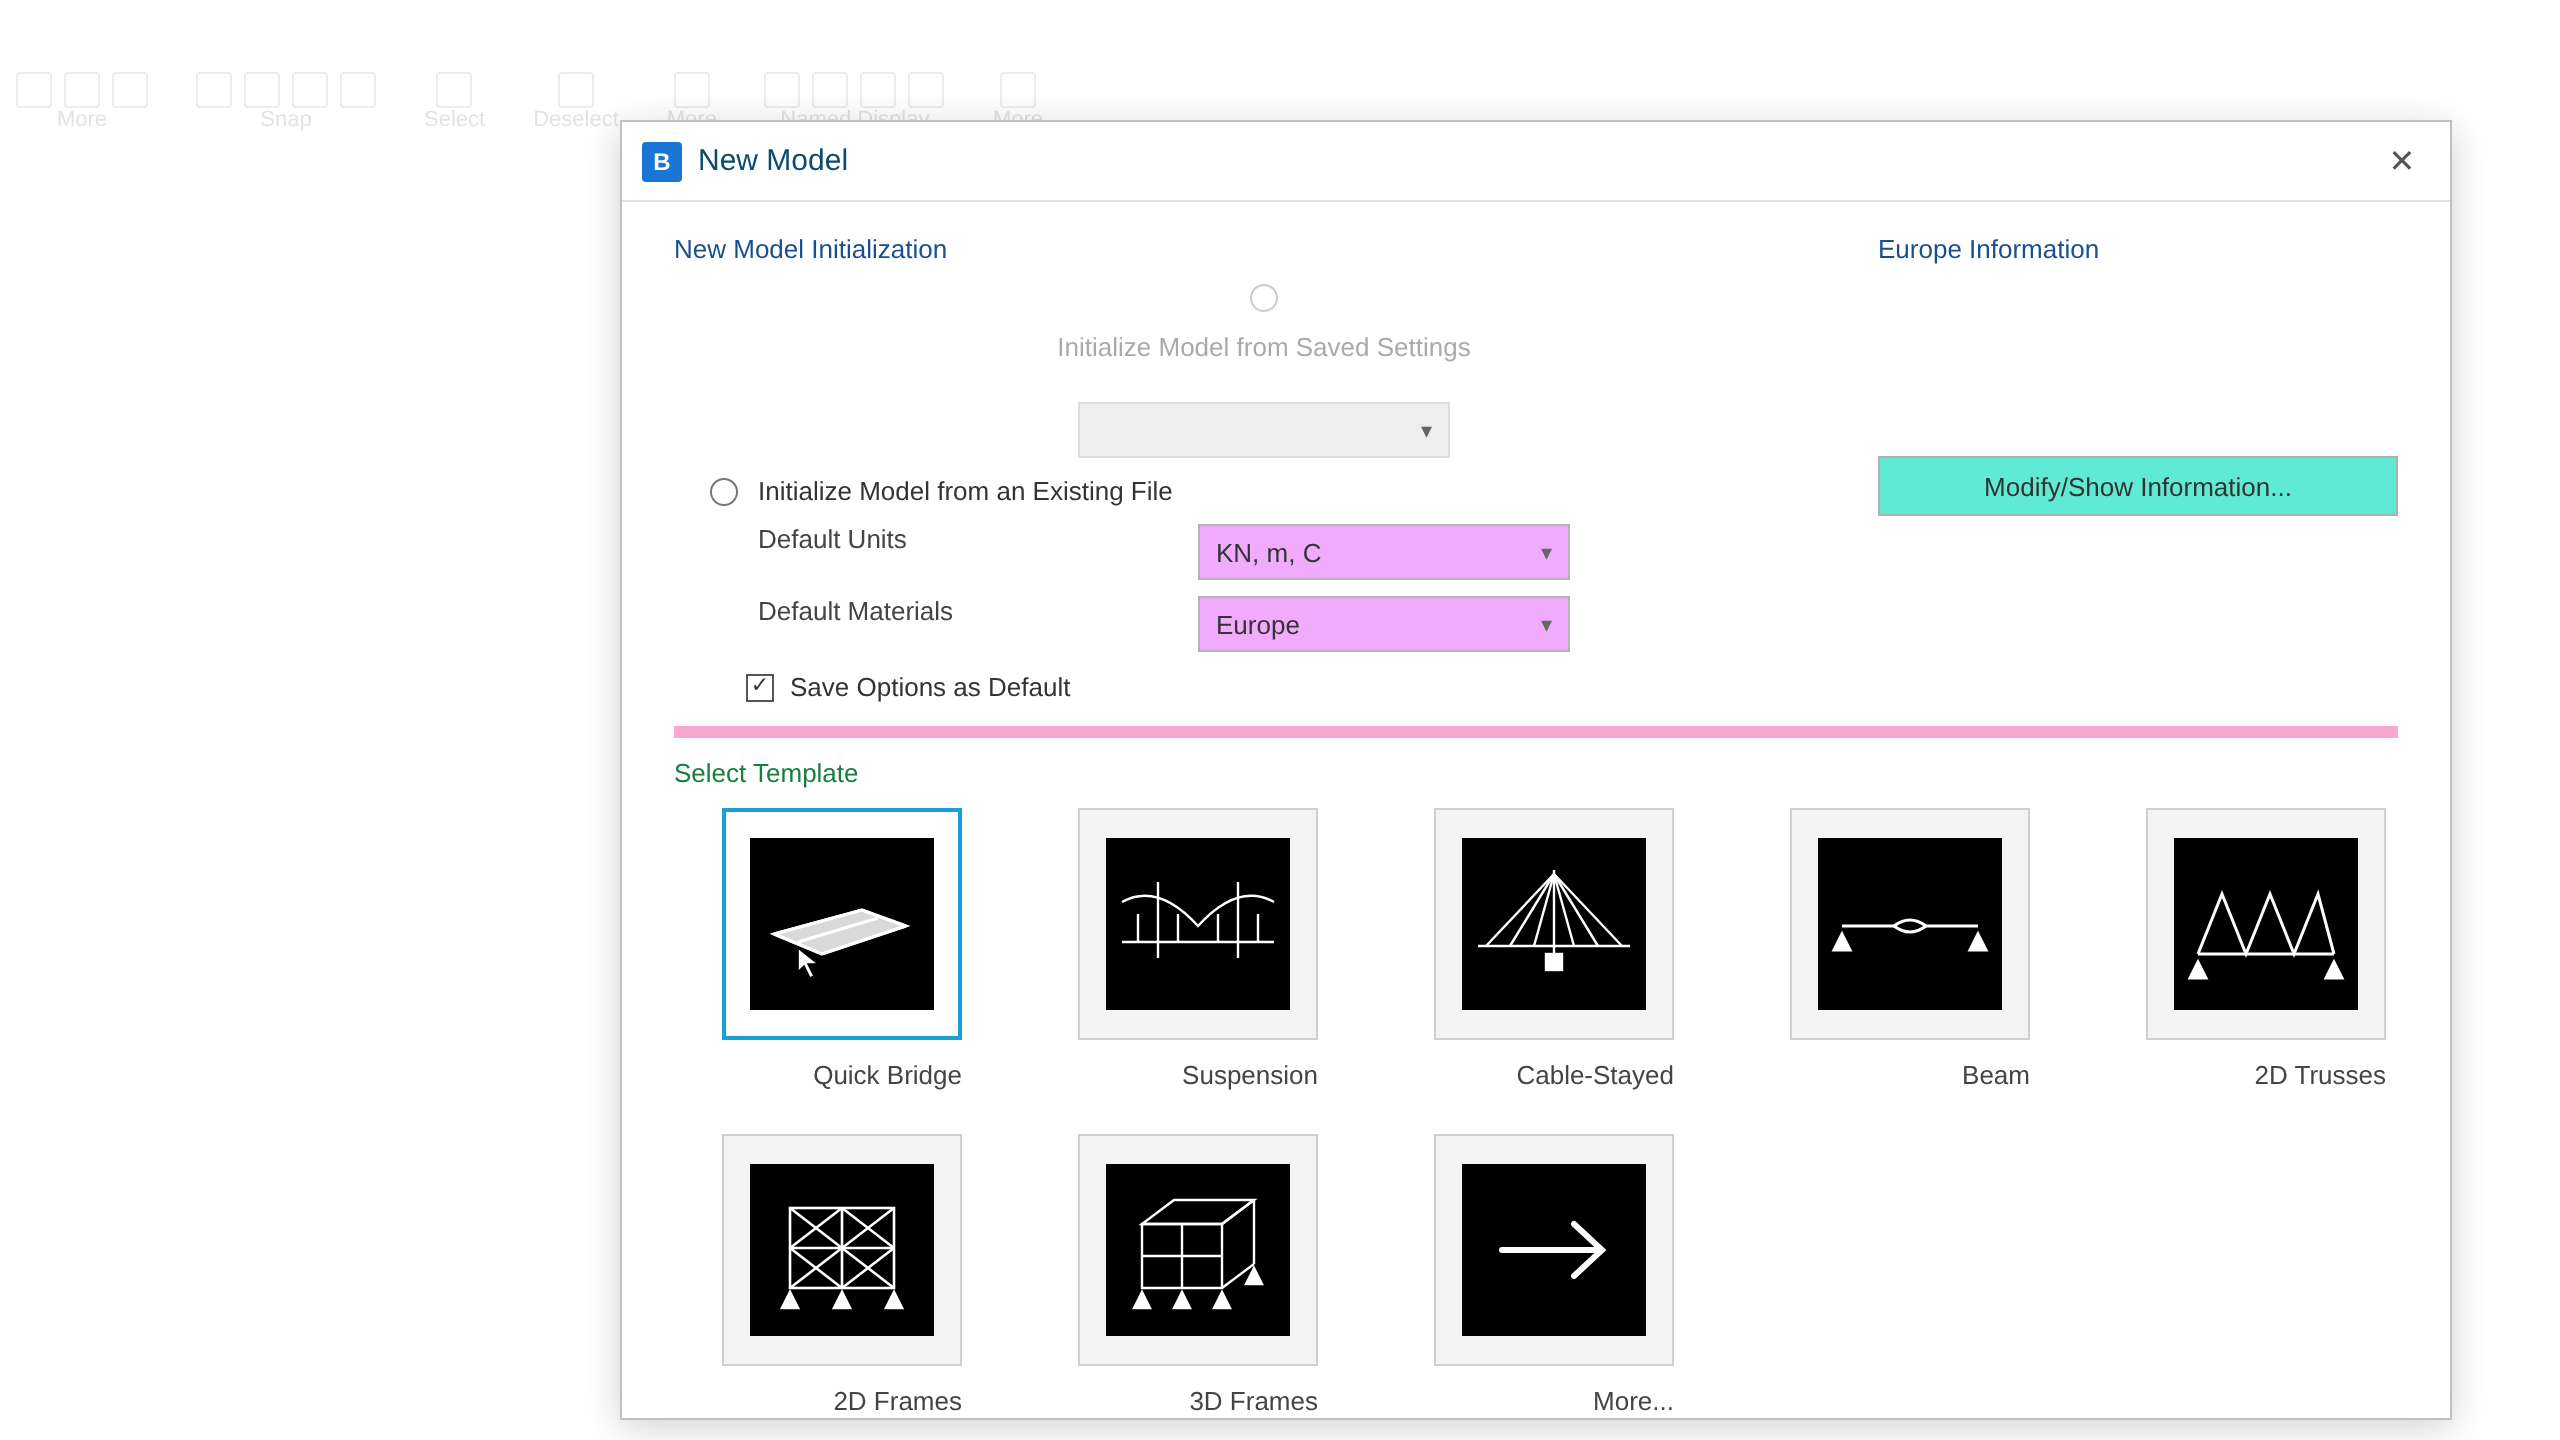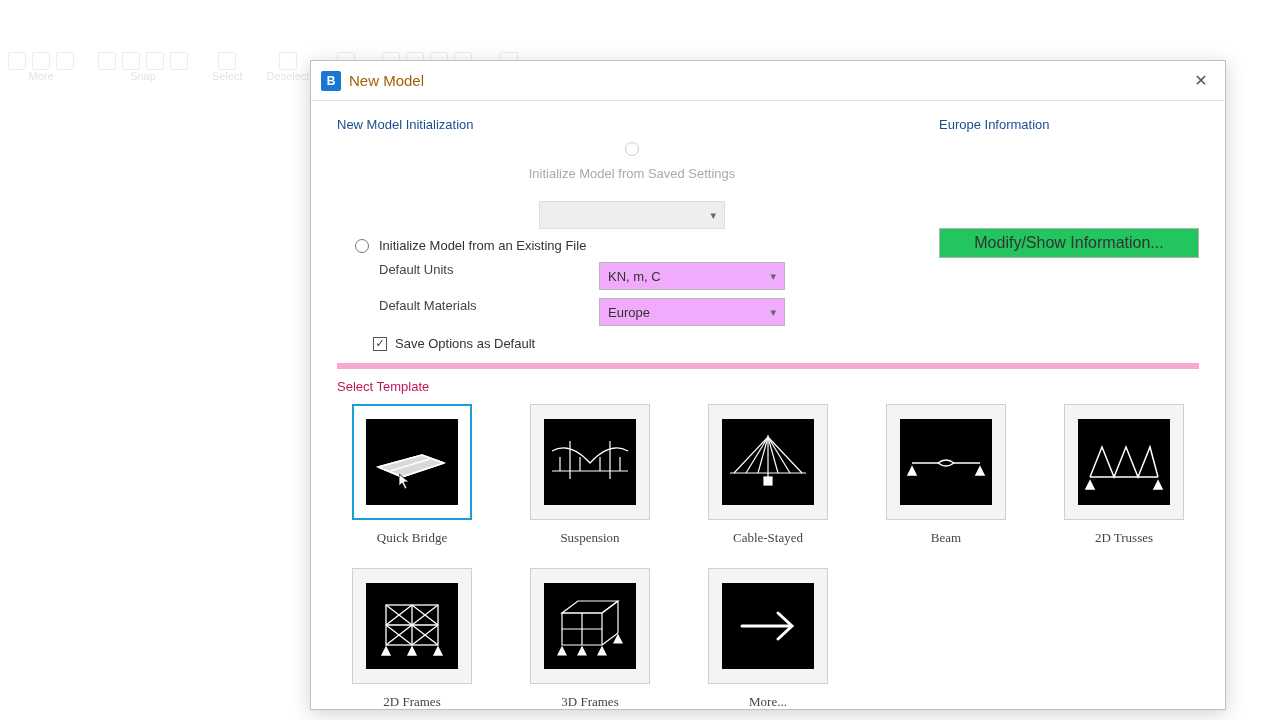--- a/index.html
+++ b/index.html
@@ -10,21 +10,21 @@
     background: #ffffff;
     color: #333;
     overflow: hidden;
     width: 1280px;
     height: 720px;
     position: relative;
   }
   
   .ribbon {
     position: absolute;
-    top: 16px; left: 0; right: 0;
+    top: 0; left: 0; right: 0;
     height: 70px;
     display: flex;
     gap: 24px;
     padding: 0 8px;
     color: #ccc;
     font-size: 11px;
     opacity: 0.55;
     pointer-events: none;
   }
   .ribbon-group {
@@ -59,21 +59,21 @@
   .app-icon {
     width: 20px; height: 20px;
     background: #1976d2;
     color: #fff;
     font-weight: bold;
     font-size: 12px;
     display: flex; align-items: center; justify-content: center;
     border-radius: 2px;
     margin-right: 8px;
   }
-  .titlebar-title { font-size: 15px; color: #a16207; flex: 1; }
+  .titlebar-title { font-size: 15px; color: #0c4a6e; flex: 1; }
   .close-btn {
     width: 28px; height: 28px;
     display: flex; align-items: center; justify-content: center;
     font-size: 16px; color: #555; cursor: pointer;
   }
 
   .content {
     padding: 16px 26px 10px 26px;
     flex: 1;
     overflow: hidden;
@@ -138,43 +138,42 @@
     display: inline-flex; align-items: center; justify-content: center;
     font-size: 11px; line-height: 1;
   }
   .chk.checked::after { content: "✓"; color: #333; }
 
   .modify-btn {
     margin-top: 96px;
     width: 100%;
     height: 30px;
     border: 1px solid #b0b0b0;
-    background: #22c55e;
+    background: #5eead4;
     display: flex; align-items: center; justify-content: center;
-    font-size: 16px; color: #333;
+    font-size: 13px; color: #333;
   }
 
   .templates {
     margin-top: 10px;
   }
   .templates-title {
-    color: #be185d;
+    color: #15803d;
     font-size: 13px;
     margin-bottom: 10px;
   }
   .tpl-grid {
     display: grid;
     grid-template-columns: repeat(5, 1fr);
     gap: 22px 40px;
     padding: 0 6px;
   }
   .tpl-cell {
-    display: flex; flex-direction: column; align-items: center;
+    display: flex; flex-direction: column; align-items: flex-end;
     gap: 10px;
-    font-family: Liberation Serif, serif;
   }
   .tpl-frame {
     width: 120px; height: 116px;
     border: 1px solid #cfcfcf;
     background: #f4f4f4;
     display: flex; align-items: center; justify-content: center;
     padding: 12px;
   }
   .tpl-frame.selected {
     border: 2px solid #1a9fd9;

